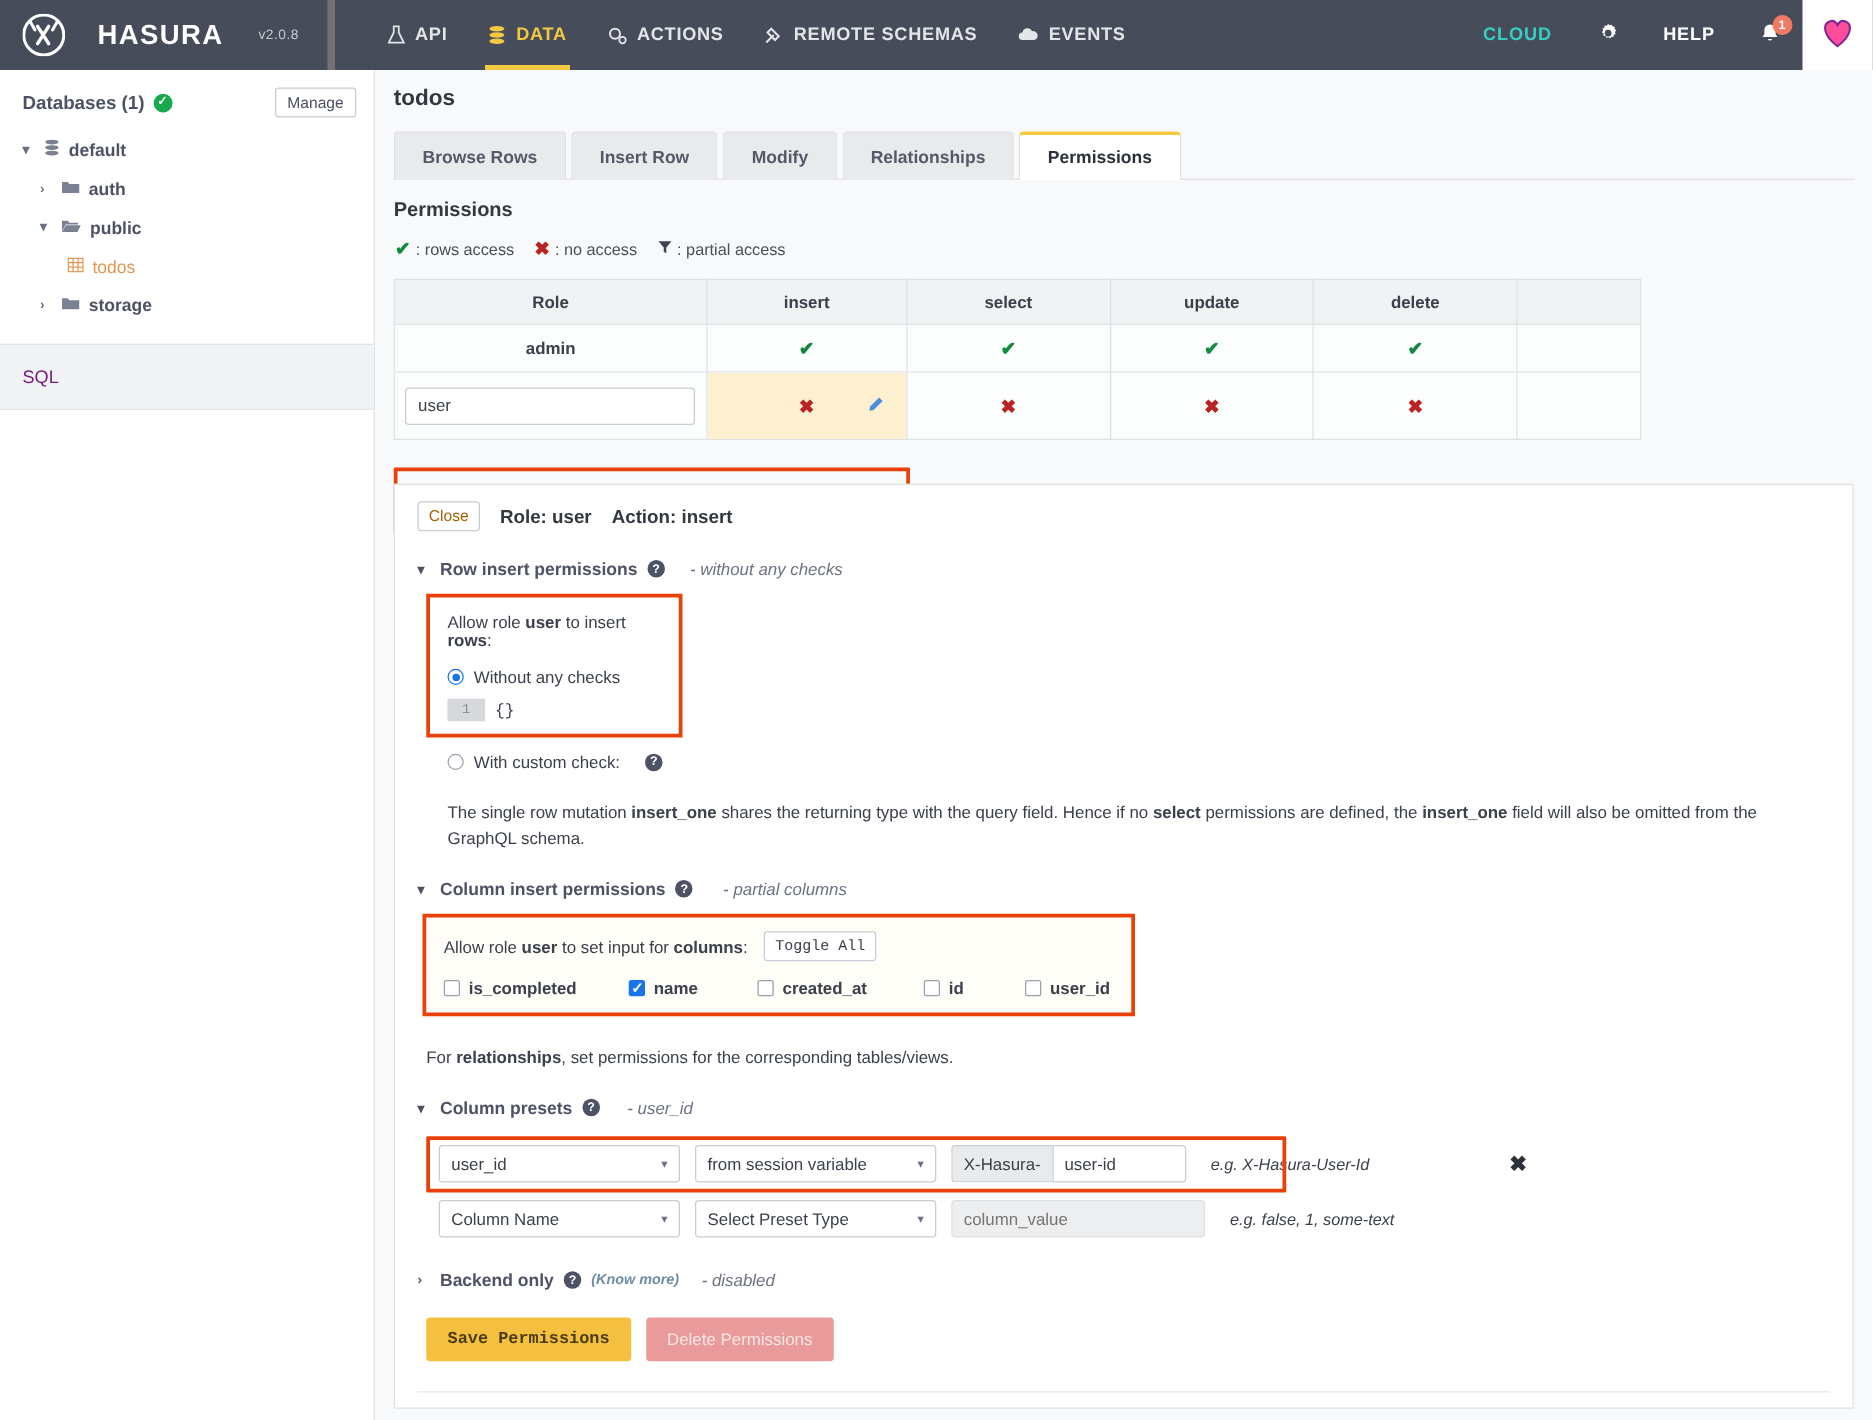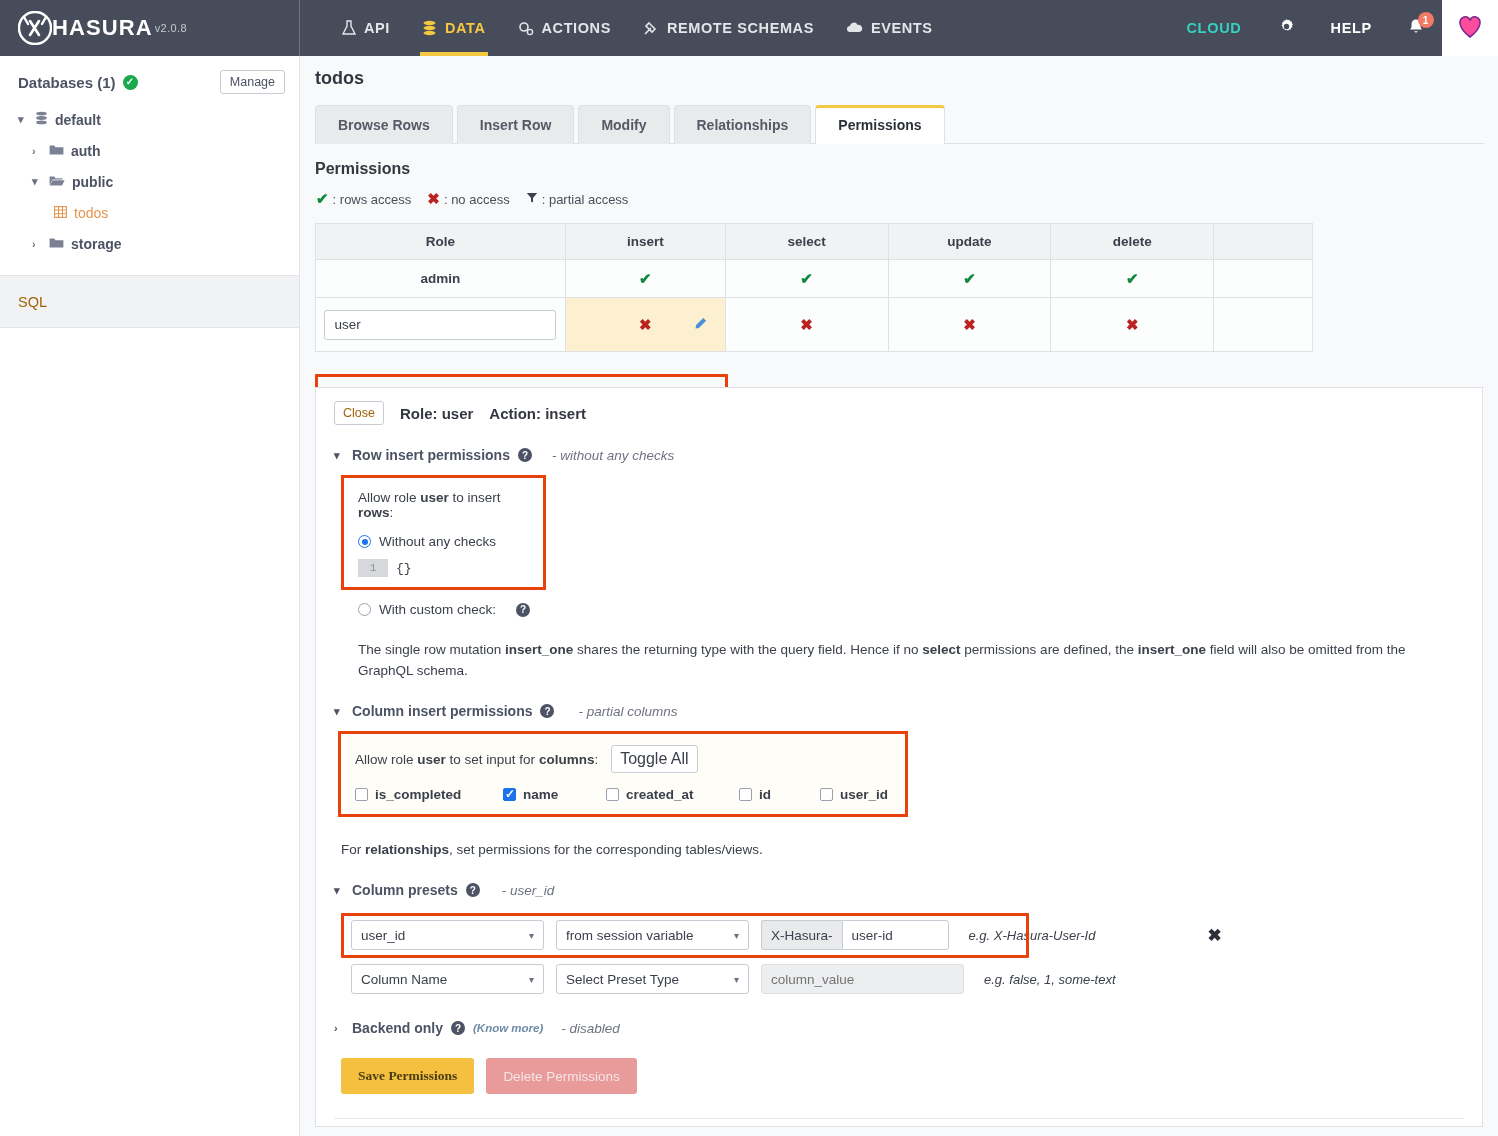--- a/index.html
+++ b/index.html
@@ -12,22 +12,22 @@
   }
   .app { position: relative; width: 1498px; height: 1136px; }
 
   
   .topbar {
     position: absolute; top: 0; left: 0; width: 1498px; height: 56px;
     background: #464c59;
     display: flex; align-items: stretch;
   }
   .brand {
-    width: 300px; display: flex; align-items: center; gap: 0;
-    padding-left: 18px; border-right: 1px solid #737373;
+    width: 268px; display: flex; align-items: center; gap: 26px;
+    padding-left: 18px; border-right: 6px solid #737373;
   }
   .brand-logo { width: 34px; height: 34px; flex: 0 0 34px; }
   .brand-name {
     color: #fff; font-size: 22px; font-weight: bold; letter-spacing: 1.1px;
   }
   .brand-ver { color: #c6c9d0; font-size: 11px; margin-left: 2px; letter-spacing: .4px; }
 
   .mainnav { flex: 1; display: flex; align-items: stretch; padding-left: 26px; }
   .navitem {
     position: relative; display: flex; align-items: center; gap: 8px;
@@ -89,21 +89,21 @@
     font-size: 14px; color: #4d5264; cursor: pointer;
   }
   .tnode.l1 { padding-left: 18px; font-weight: bold; }
   .tnode.l2 { padding-left: 32px; font-weight: bold; }
   .tnode.l3 { padding-left: 54px; color: #e3954f; font-weight: normal; }
   .caret { width: 10px; display: inline-block; color: #6b7184; font-size: 11px; }
   .sql-section {
     position: absolute; top: 219px; left: 0; width: 299px; height: 53px;
     background: #f1f2f4; border-top: 1px solid #e3e4e8; border-bottom: 1px solid #e3e4e8;
     display: flex; align-items: center; padding-left: 18px;
-    font-size: 14.5px; color: #a16207; cursor: pointer;
+    font-size: 14.5px; color: #701a75; cursor: pointer;
   }
 
   
   .main {
     position: absolute; top: 56px; left: 300px; width: 1198px; height: 1080px;
     background: #f8f9fa; overflow: hidden;
   }
   .page-title {
     font-size: 18px; font-weight: bold; color: #33373f;
     padding: 12px 0 0 15px;
@@ -223,22 +223,22 @@
   }
   .para b { font-weight: bold; }
 
   .cols-box {
     margin: 12px 0 0 22px; border: 3px solid #e8420a; background: #fffdf7;
     width: 570px; padding: 11px 14px 12px 14px;
   }
   .cols-head { display: flex; align-items: center; gap: 13px; font-size: 13.5px; color: #3b404b; }
   .toggle-all {
     border: 1px solid #c8ccd4; background: #fff; border-radius: 3px;
-    font-size: 16px; color: #3b404b; padding: 4px 8px; cursor: pointer;
-    font-family: Liberation Sans, sans-serif;
+    font-size: 12px; color: #3b404b; padding: 4px 8px; cursor: pointer;
+    font-family: Liberation Mono, monospace;
   }
   .cols-row { display: flex; align-items: center; margin-top: 14px; font-weight: bold; }
   .col-item { display: flex; align-items: center; gap: 7px; font-size: 13.5px; color: #3b404b; }
   .cb {
     width: 13px; height: 13px; border: 1px solid #9aa0ad; border-radius: 2px;
     background: #fff; display: inline-block; flex: 0 0 13px;
   }
   .cb.on {
     background: #1a73e8; border-color: #1a73e8; position: relative;
   }
@@ -274,21 +274,21 @@
     font-family: "Liberation Sans", sans-serif;
   }
   .eg { font-size: 13px; font-style: italic; color: #3b404b; }
   .x-remove {
     font-size: 17px; color: #2c3038; cursor: pointer; font-weight: bold;
   }
 
   .btn-save {
     background: #f5c040; border: none; border-radius: 3px;
     padding: 10px 17px; font-size: 13.5px; font-weight: bold; color: #4a3d13;
-    cursor: pointer; font-family: Liberation Serif, serif;
+    cursor: pointer; font-family: Liberation Mono, monospace;
   }
   .btn-delete {
     background: #e99a9a; border: none; border-radius: 3px;
     padding: 10px 17px; font-size: 13.5px; font-weight: normal; color: #f6e6e6;
     cursor: pointer; font-family: "Liberation Sans", sans-serif;
   }
   .divider { border-top: 1px solid #e6e7ea; margin: 24px 18px 0 18px; }
   .knowmore { font-size: 11.5px; font-style: italic; color: #6e8ca8; cursor: pointer; }
 </style>
 </head>

